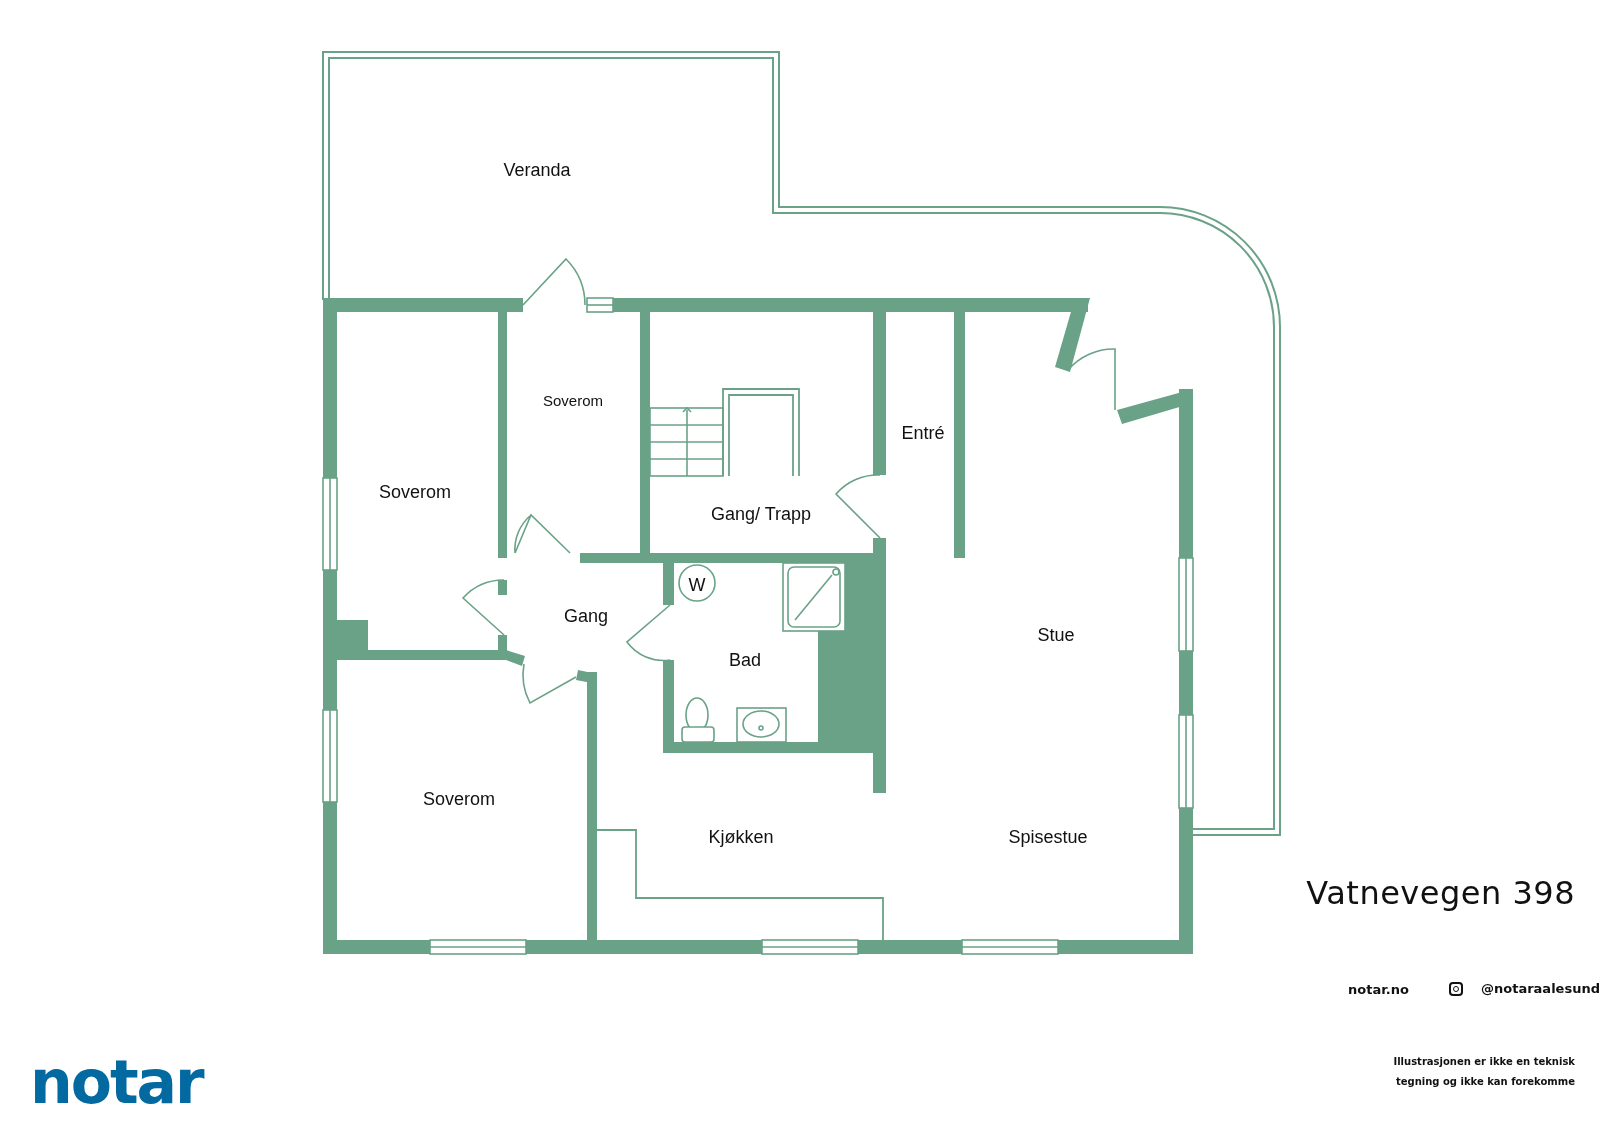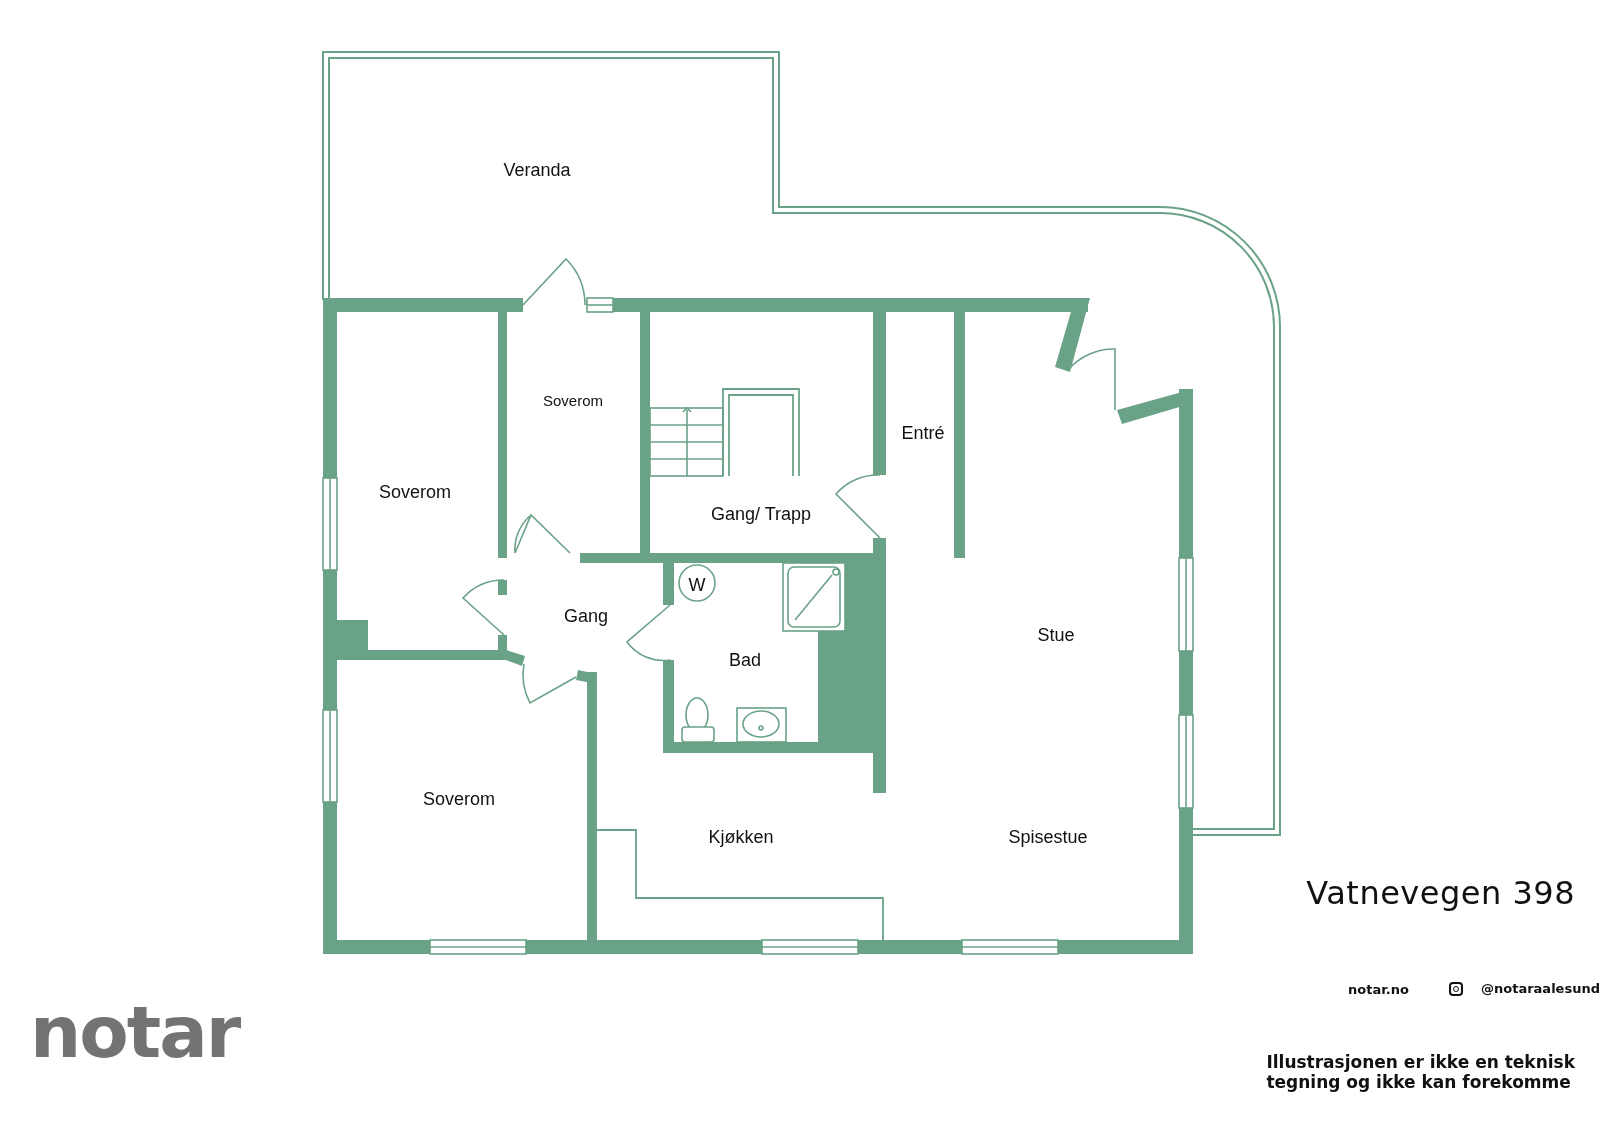--- a/index.html
+++ b/index.html
@@ -10,22 +10,22 @@
     .wall { fill: #6aa287; }
     .thin { fill: none; stroke: #6aa287; stroke-width: 2; }
     .door { fill: none; stroke: #6aa287; stroke-width: 1.6; }
     .window { fill: #ffffff; stroke: #6aa287; stroke-width: 1.6; }
     .fixture { fill: #ffffff; stroke: #6aa287; stroke-width: 1.6; }
     .address { position: absolute; right: 25px; top: 874px; font-family: "DejaVu Sans", sans-serif; font-size: 32px; color: #111111; letter-spacing: 0.5px; }
     .website { position: absolute; left: 1348px; top: 982px; font-family: "DejaVu Sans", sans-serif; font-weight: bold; font-size: 13px; color: #111111; }
     .instagram { position: absolute; left: 1449px; top: 981px; font-family: "DejaVu Sans", sans-serif; font-weight: bold; font-size: 13px; color: #111111; display: flex; align-items: center; gap: 18px; }
     .ig-icon { width: 14px; height: 14px; border: 2px solid #111; border-radius: 4px; box-sizing: border-box; position: relative; display: inline-block; }
     .ig-icon::before { content: ""; position: absolute; left: 2px; top: 2px; width: 6px; height: 6px; border: 1.6px solid #111; border-radius: 50%; box-sizing: border-box; }
-    .disclaimer { position: absolute; right: 25px; top: 1052px; text-align: left; font-family: "DejaVu Sans", sans-serif; font-weight: bold; font-size: 17px; line-height: 20px; color: #111111; }
-    .logo { position: absolute; left: 30px; top: 996px; font-family: "DejaVu Sans", sans-serif; font-weight: bold; font-size: 72px; letter-spacing: -2px; color: #737373; line-height: 1; }
+    .disclaimer { position: absolute; right: 25px; top: 1052px; text-align: right; font-family: "DejaVu Sans", sans-serif; font-weight: bold; font-size: 10px; line-height: 20px; color: #111111; }
+    .logo { position: absolute; left: 30px; top: 1052px; font-family: "DejaVu Sans", sans-serif; font-weight: bold; font-size: 60px; letter-spacing: -2px; color: #0369a1; line-height: 1; }
   </style>
 </head>
 <body>
 
 <svg id="plan" viewBox="0 0 1600 1131" xmlns="http://www.w3.org/2000/svg">
 
   <g>
     <path class="thin" d="M323,300 L323,52 L779,52 L779,207 L1160,207 A120,120 0 0 1 1280,327 L1280,835 L1192,835"></path>
     <path class="thin" d="M329,300 L329,58 L773,58 L773,213 L1160,213 A114,114 0 0 1 1274,327 L1274,829 L1192,829"></path>
   </g>

